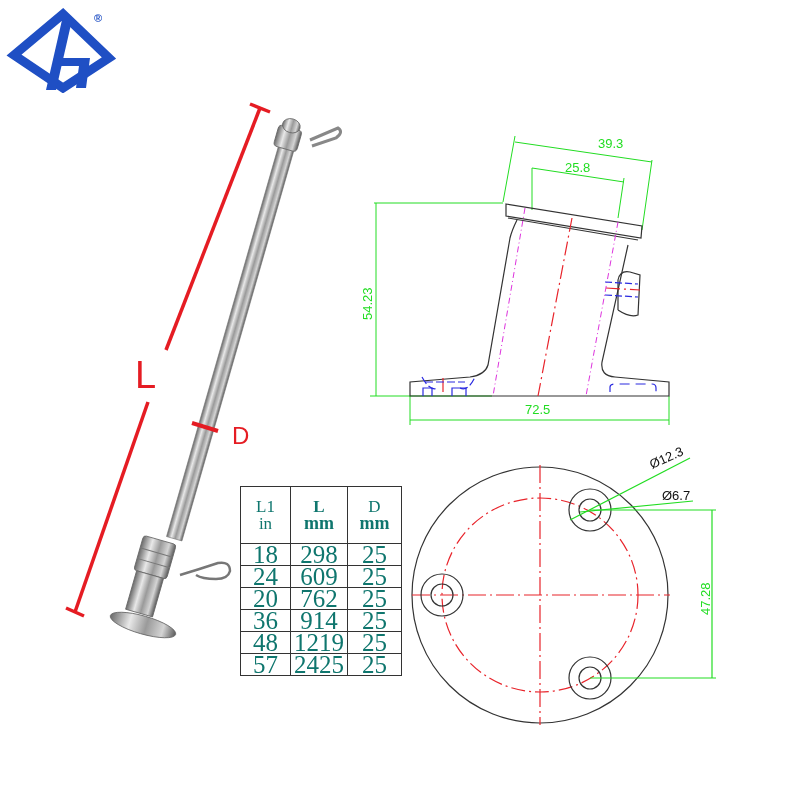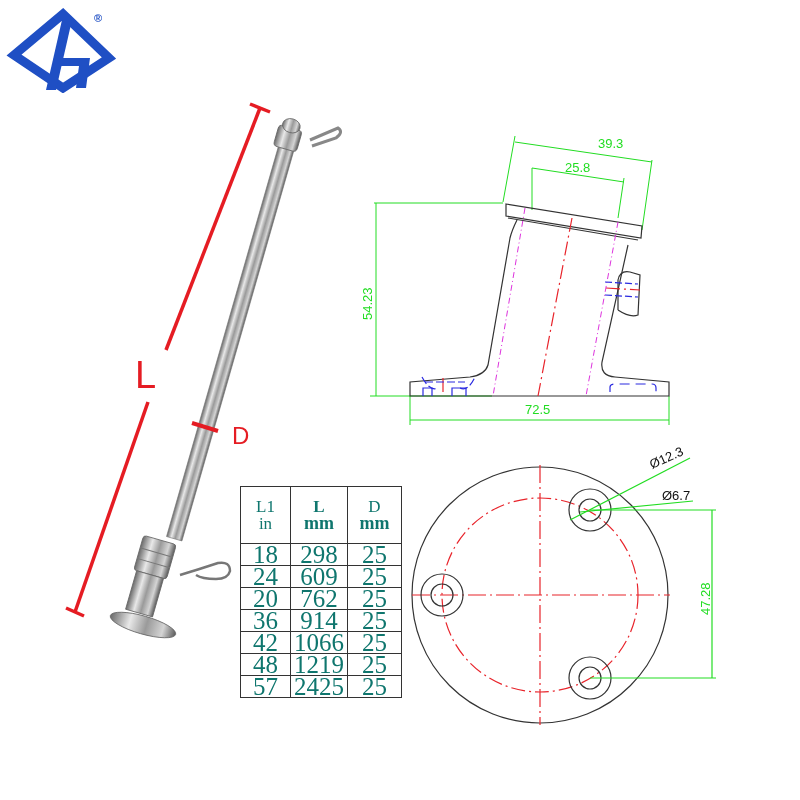--- a/index.html
+++ b/index.html
@@ -195,25 +195,20 @@
         <td>20</td>
         <td>762</td>
         <td>25</td>
       </tr>
     <tr>
         <td>36</td>
         <td>914</td>
         <td>25</td>
       </tr>
     <tr>
-        <td>42</td>
-        <td>1066</td>
-        <td>25</td>
-      </tr>
-    <tr>
         <td>48</td>
         <td>1219</td>
         <td>25</td>
       </tr>
     <tr>
         <td>57</td>
         <td>2425</td>
         <td>25</td>
       </tr>
   </tbody>

